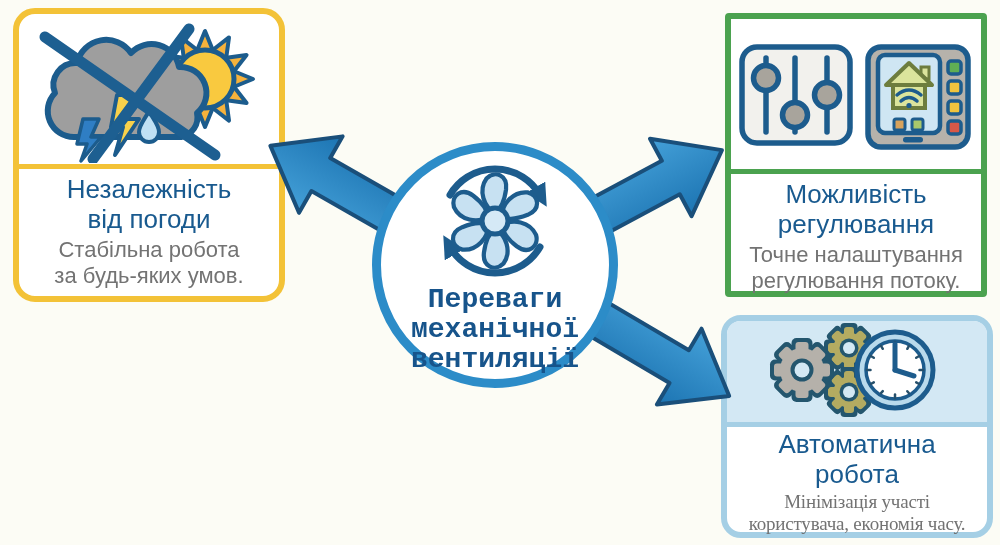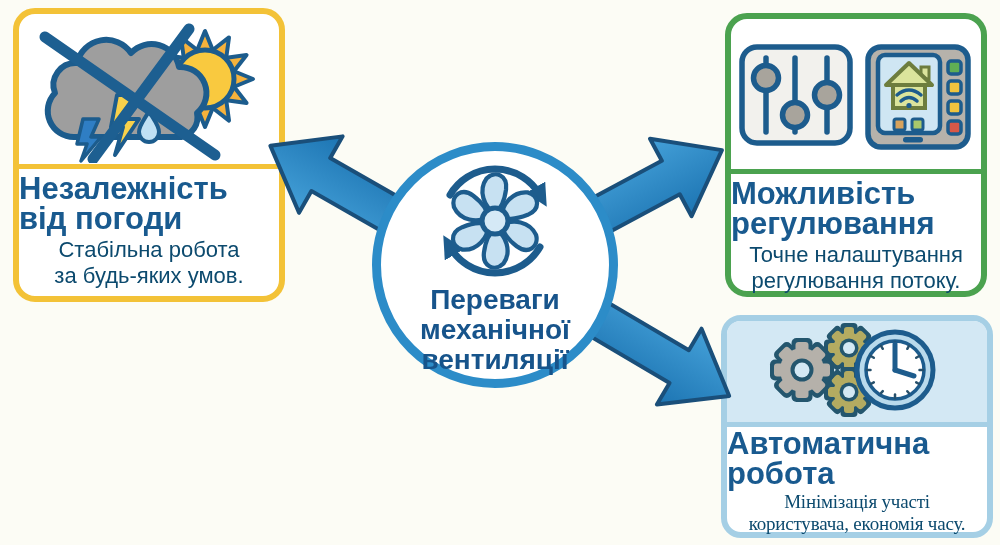--- a/index.html
+++ b/index.html
@@ -1,44 +1,44 @@
 <!DOCTYPE html>
 <html><head>
 <meta charset="utf-8">
 <style>
   html,body{margin:0;padding:0;}
   body{font-family:"Liberation Sans","DejaVu Sans",sans-serif;}
   .stage{position:relative;width:1000px;height:545px;background:#fcfcf5;overflow:hidden;}
 
   .box{position:absolute;background:#ffffff;box-sizing:border-box;display:flex;flex-direction:column;}
   .box-weather{left:13px;top:8px;width:272px;height:294px;border:6px solid #f3c237;border-radius:22px;}
-  .box-regulation{left:725px;top:13px;width:262px;height:284px;border:6px solid #4ba24f;border-radius:22px;}
+  .box-regulation{left:725px;top:13px;width:262px;height:284px;border:6px solid #4ba24f;border-radius:4px;}
   .box-automation{left:721px;top:315px;width:272px;height:223px;border:6px solid #a5cfe5;border-radius:20px;}
 
   .icon-area{display:flex;align-items:center;justify-content:center;flex:0 0 auto;}
   .box-weather .icon-area{height:150px;}
   .box-regulation .icon-area{height:150px;}
   .box-automation .icon-area{height:101px;background:#d3e8f4;border-radius:13px 13px 0 0;}
 
   .divider{height:5px;flex:0 0 auto;}
   .box-weather .divider{background:#f3c237;}
   .box-regulation .divider{background:#4ba24f;}
   .box-automation .divider{background:#a5cfe5;}
 
-  .title{color:#195a8f;font-weight:bold;font-size:31px;line-height:30px;text-align:left;white-space:pre-line;margin-top:5px;}
-  .sub{color:#0c4a6e;font-size:22px;line-height:26px;text-align:center;white-space:pre-line;margin-top:3px;}
+  .title{color:#195a8f;font-weight:normal;font-size:26px;line-height:30px;text-align:center;white-space:pre-line;margin-top:5px;}
+  .sub{color:#737373;font-size:22px;line-height:26px;text-align:center;white-space:pre-line;margin-top:3px;}
   .box-automation .title{margin-top:2px;}
   .box-automation .sub{font-size:19px;line-height:22px;letter-spacing:-0.2px;margin-top:2px;font-family:Liberation Serif, serif;}
 
   .arrows{position:absolute;left:0;top:0;z-index:2;pointer-events:none;}
 
   .hub{position:absolute;left:372px;top:142px;width:246px;height:246px;box-sizing:border-box;
        background:#ffffff;border:9px solid #2c8cc8;border-radius:50%;z-index:3;
        display:flex;flex-direction:column;align-items:center;padding-top:8px;}
-  .hub-title{color:#17548b;font-weight:bold;font-size:28px;line-height:30px;text-align:center;white-space:pre-line;}
+  .hub-title{color:#17548b;font-weight:bold;font-size:28px;line-height:30px;text-align:center;white-space:pre-line;font-family:Liberation Mono, monospace;}
 </style>
 </head>
 <body>
 
 <div class="stage">
 
   <div class="box box-weather">
     <div class="icon-area">
       <svg width="260" height="148" viewBox="0 0 260 148">
         <g transform="translate(186,64)">

